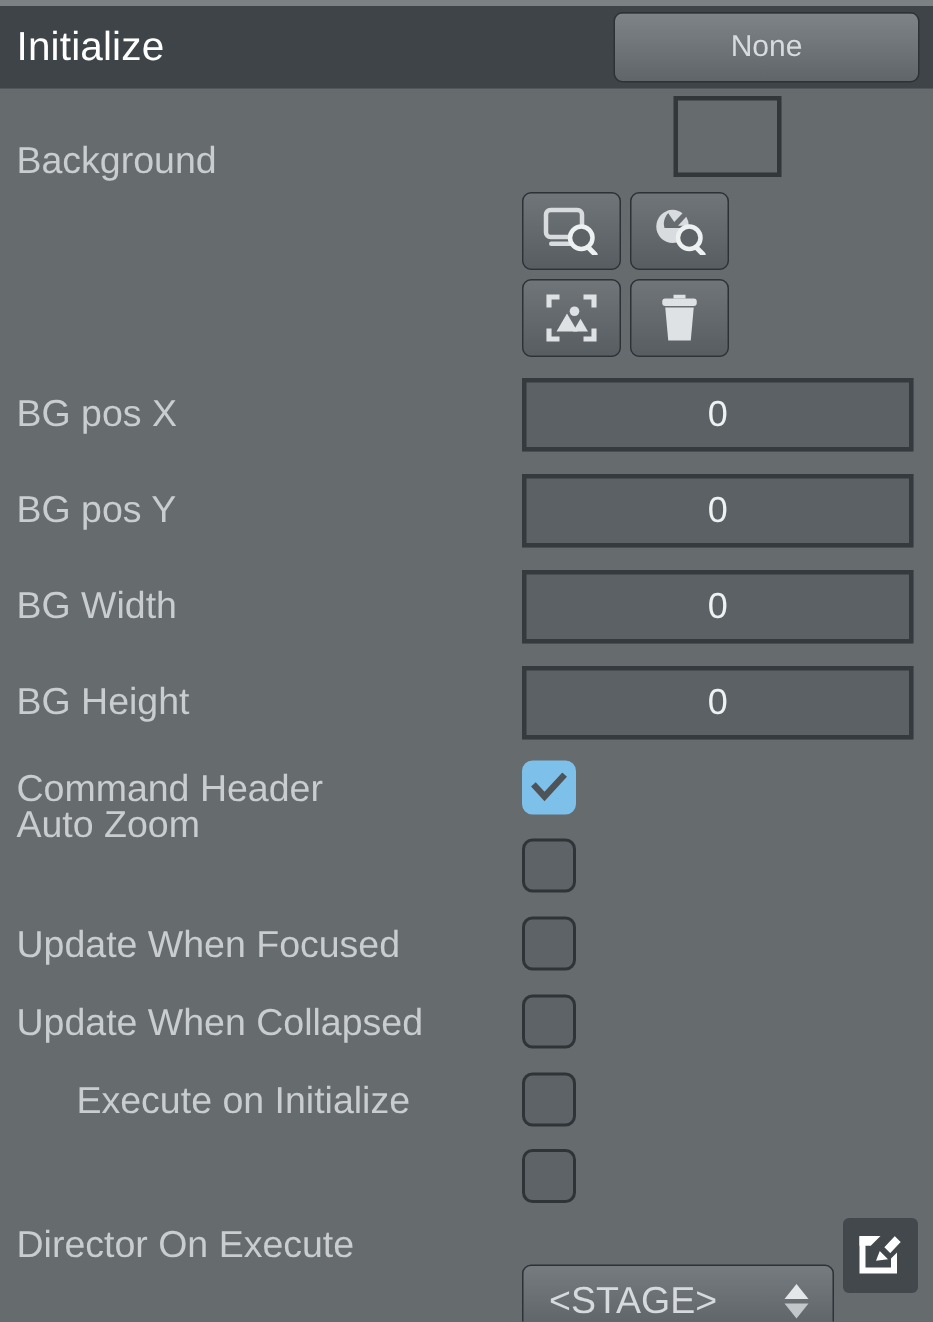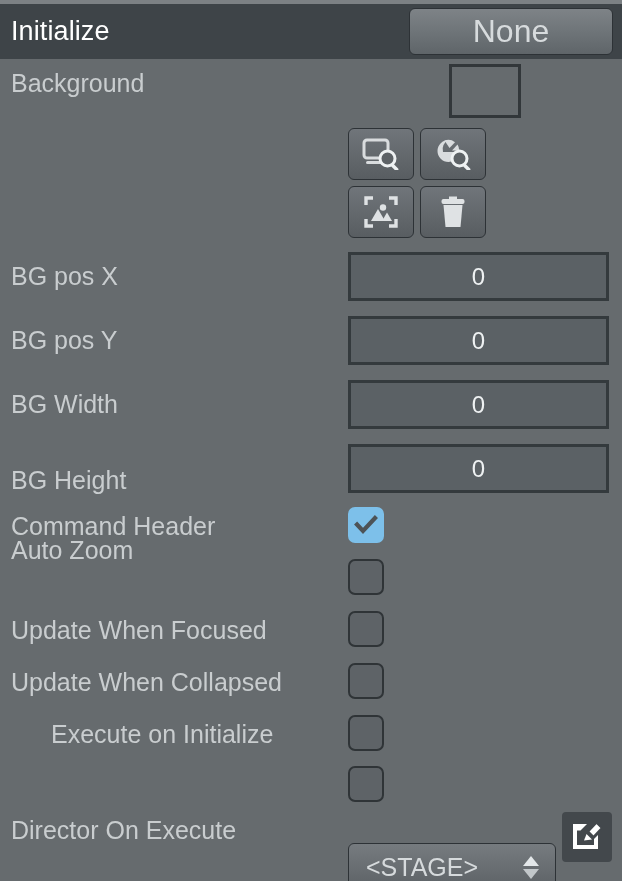--- a/index.html
+++ b/index.html
@@ -51,21 +51,21 @@
     position: absolute;
     left: 409px; top: 8px;
     width: 204px; height: 47px;
     border-radius: 6px;
     border: 1px solid #2d3236;
     background: linear-gradient(180deg, #7e8387 0%, #70767a 45%, #5f6569 100%);
     display: flex;
     align-items: center;
     justify-content: center;
     color: #d7dbdd;
-    font-size: 32px;
+    font-size: 20px;
     box-sizing: border-box;
     cursor: pointer;
   }
 
   
   .row {
     position: absolute;
     left: 0;
     width: 622px;
     display: flex;
@@ -199,21 +199,21 @@
 
 <div id="panel">
 
   <div class="top-line"></div>
 
   <div class="header-bar">
     <div class="header-title">Initialize</div>
   </div>
   <div class="header-button">None</div>
 
-  <div class="row" style="top:56px; height:54px;">
+  <div class="row" style="top:80px; height:54px;">
     <div class="label">Background</div>
   </div>
   <div class="swatch"></div>
 
 
   <div class="icon-btn" style="left:348px; top:128px;">
     <span>
       <svg width="38" height="32" viewBox="0 0 38 32">
         <rect x="2" y="2" width="24" height="18" rx="3" fill="none" stroke="#d9dcde" stroke-width="3"></rect>
         <rect x="4" y="23" width="17" height="3" rx="1.5" fill="#d9dcde"></rect>
@@ -267,21 +267,21 @@
   <div class="row" style="top:316px; height:49px;">
     <div class="label">BG pos Y</div>
   </div>
   <div class="numfield" style="top:316px;">0</div>
 
   <div class="row" style="top:380px; height:49px;">
     <div class="label">BG Width</div>
   </div>
   <div class="numfield" style="top:380px;">0</div>
 
-  <div class="row" style="top:444px; height:49px;align-items:flex-end;">
+  <div class="row" style="top:444px; height:49px;">
     <div class="label">BG Height</div>
   </div>
   <div class="numfield" style="top:444px;">0</div>
 
   <div class="row" style="top:508px; height:36px;">
     <div class="label">Command Header</div>
   </div>
   <div class="checkbox checked" style="top:507px;">
     <span>
       <svg width="24" height="20" viewBox="0 0 24 20">

